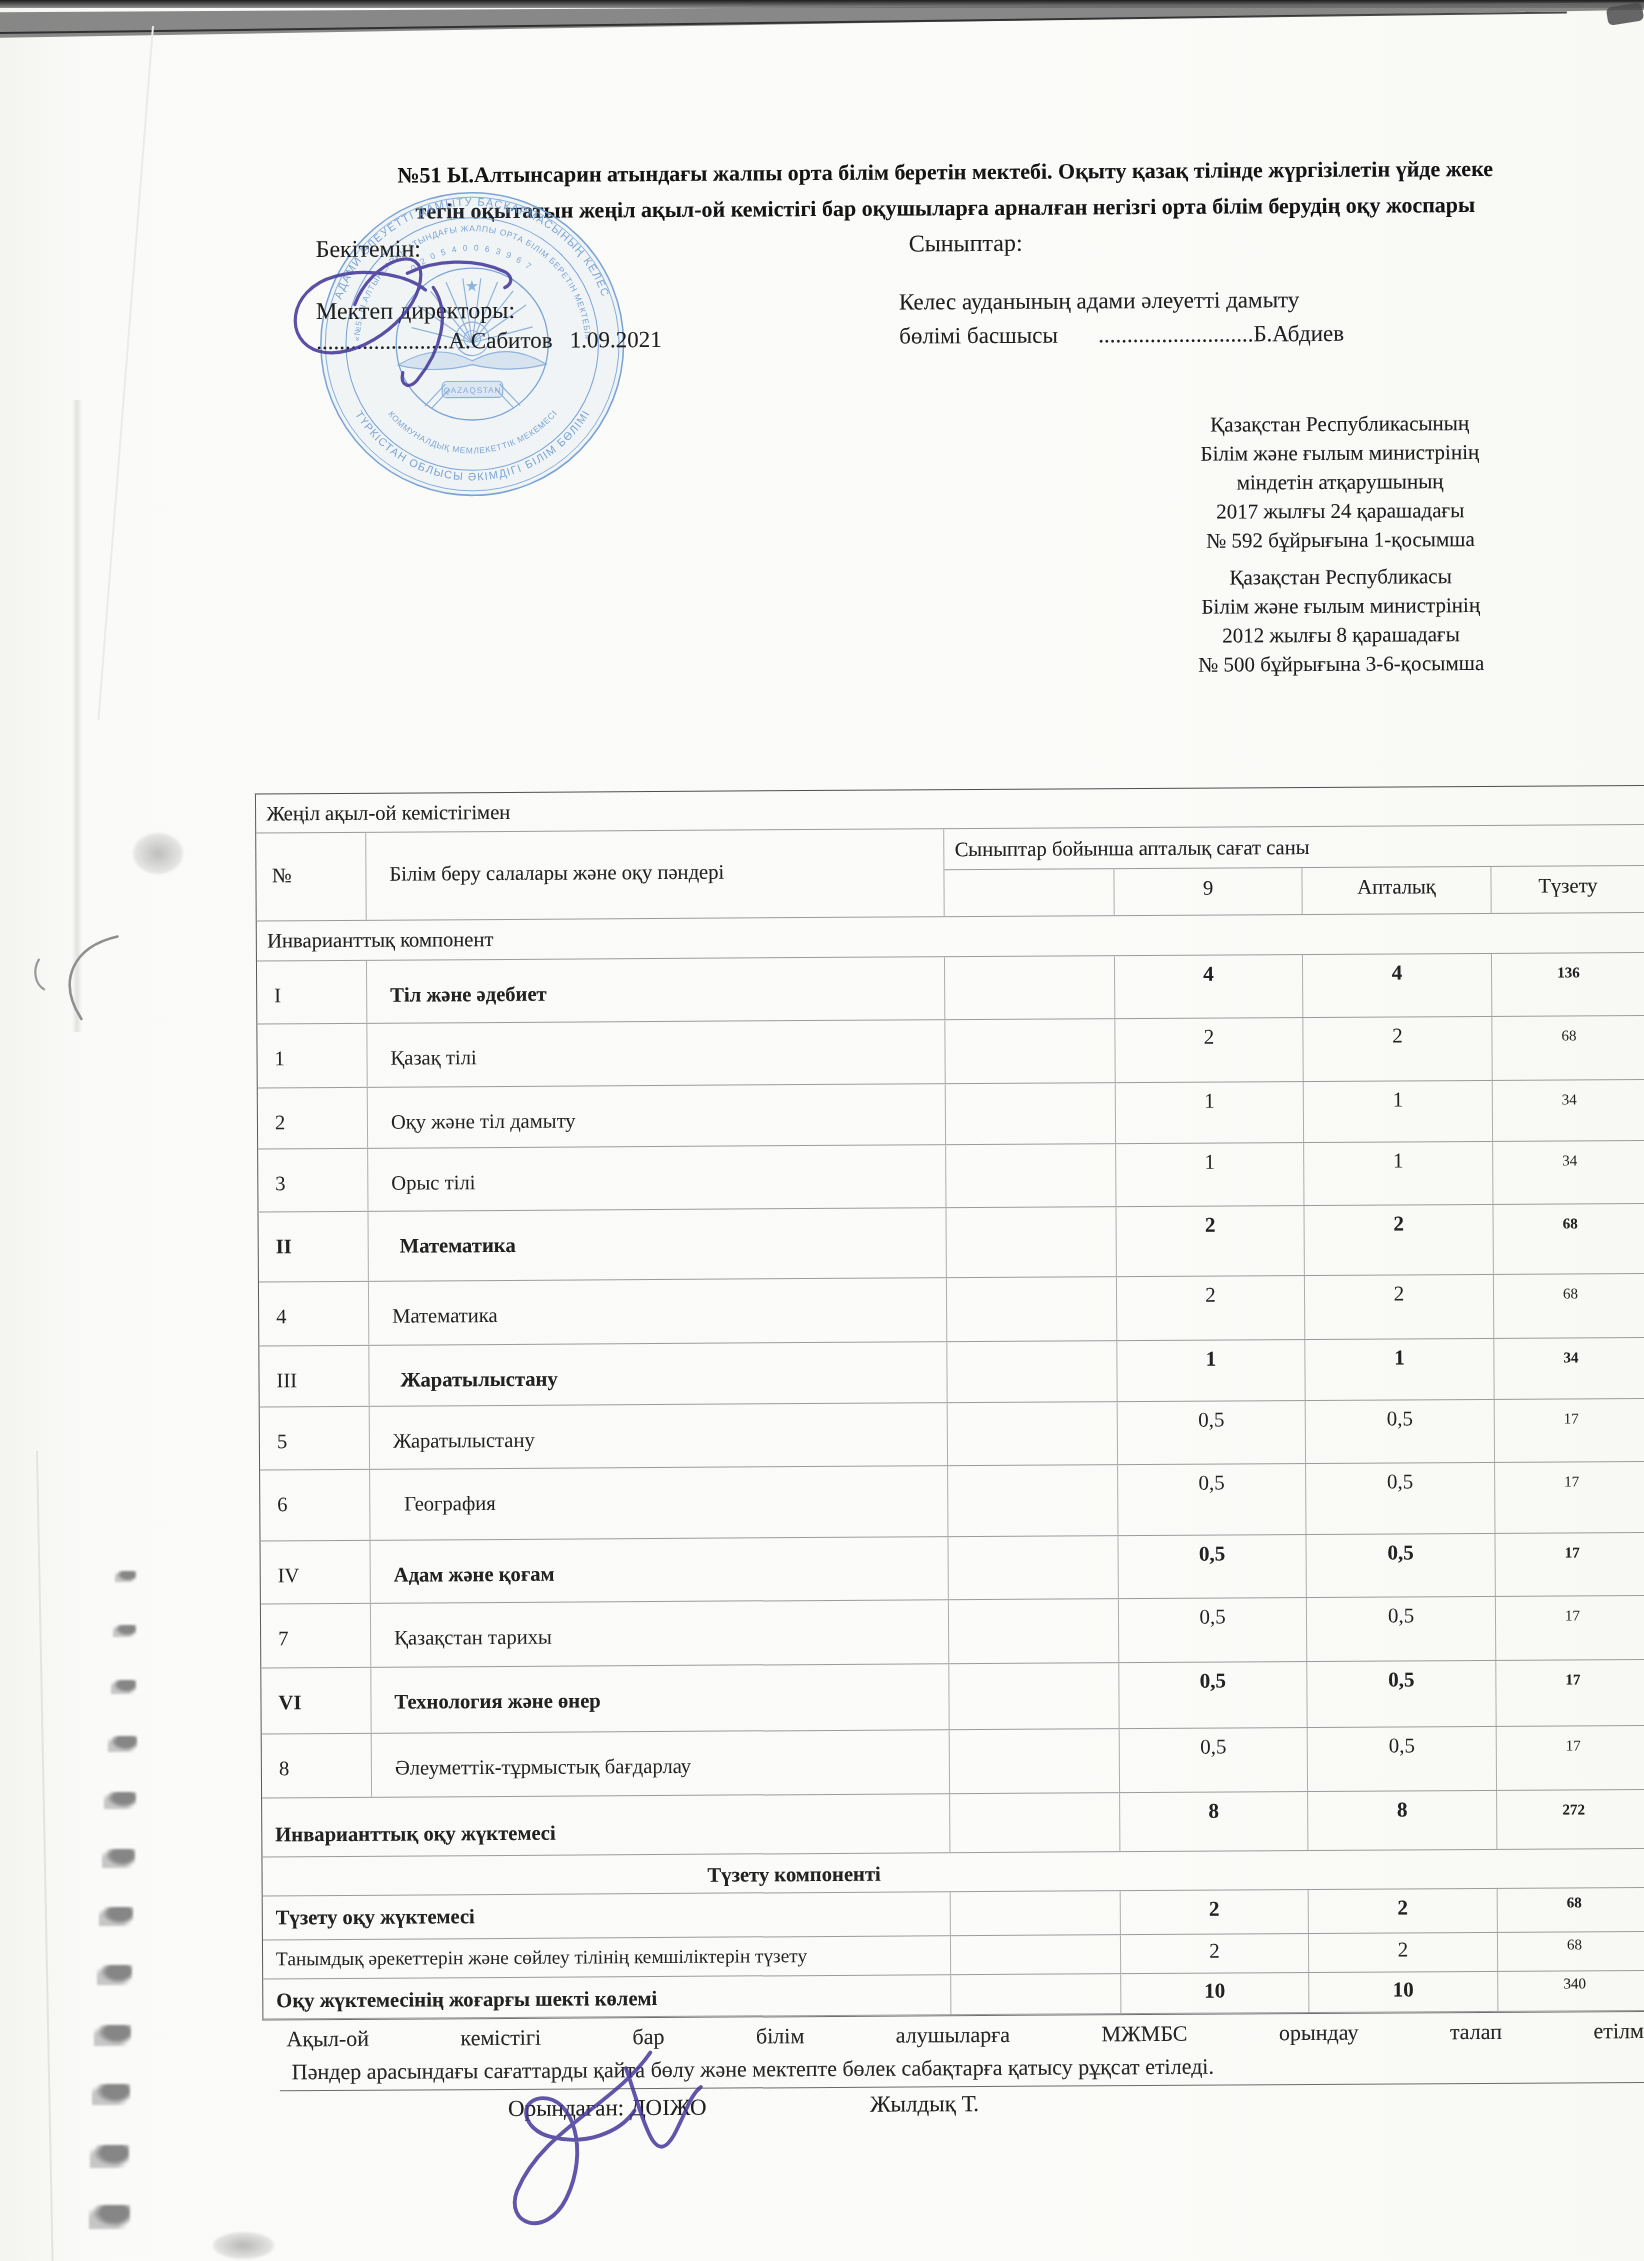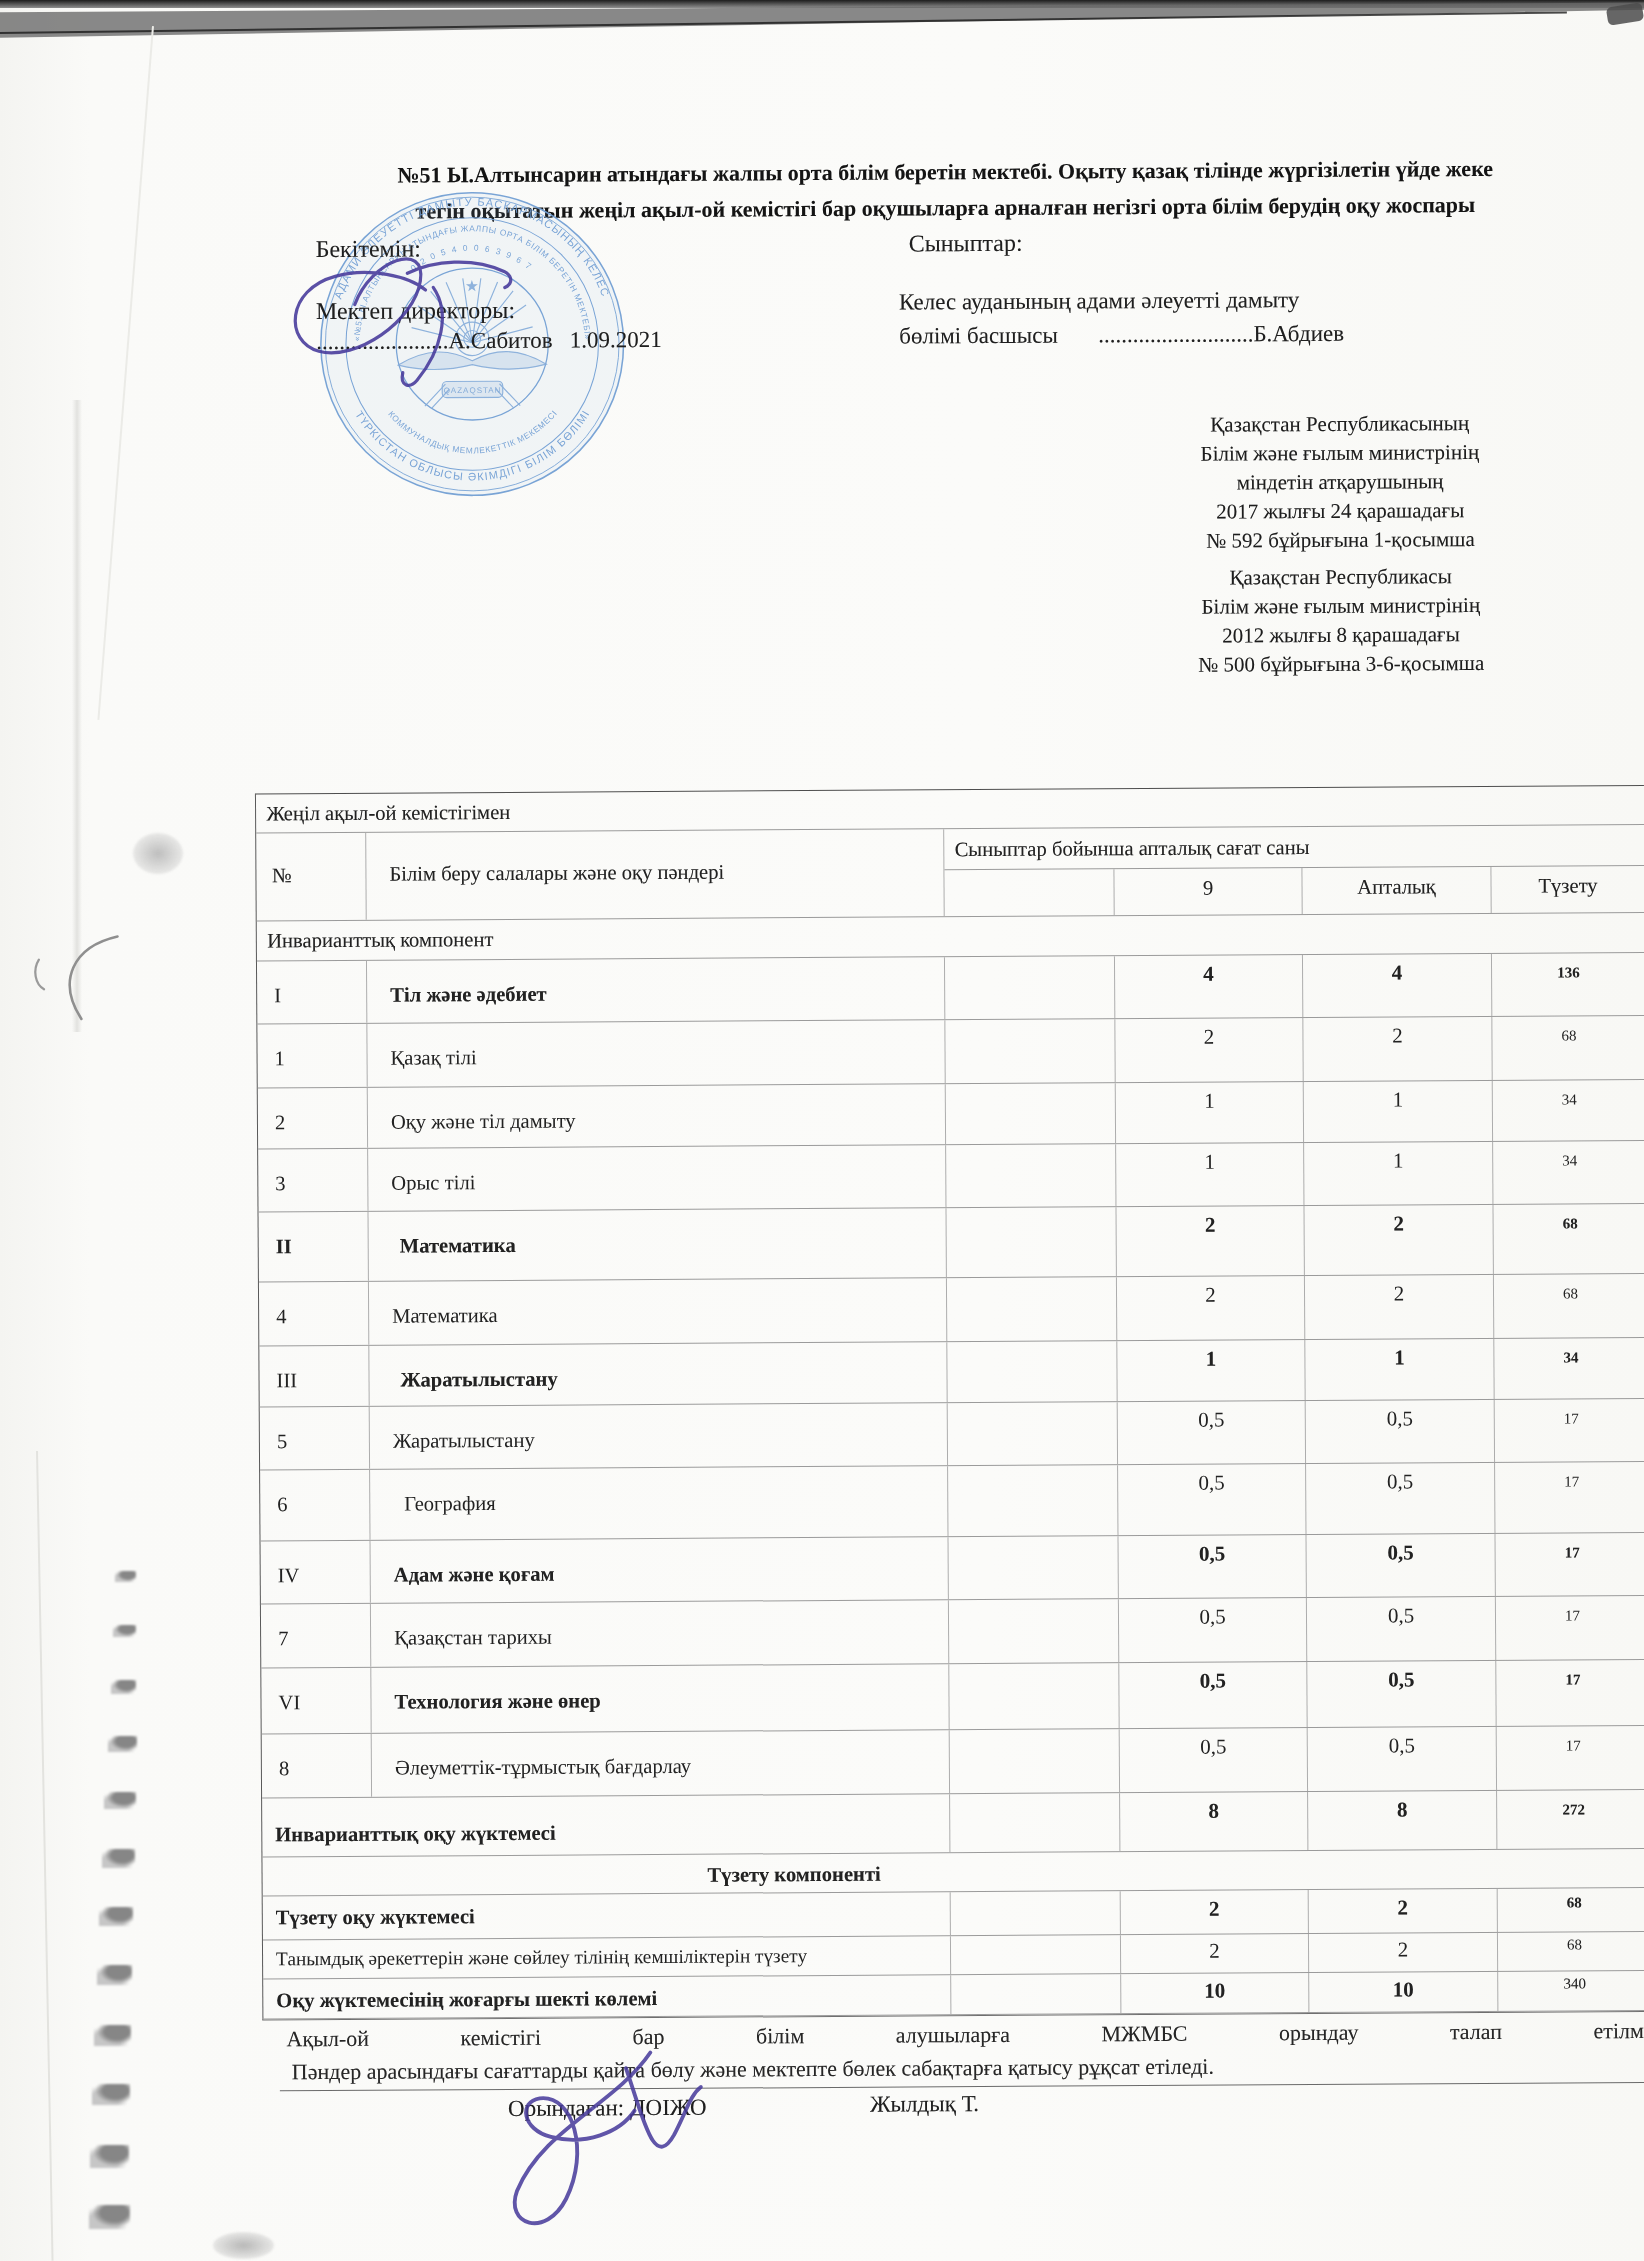--- a/index.html
+++ b/index.html
@@ -296,21 +296,21 @@
     <div class="tr" style="height:64px">
       <div class="c cnum">7</div>
       <div class="c csub">Қазақстан тарихы</div>
       <div class="c"></div>
       <div class="c cg">0,5</div>
       <div class="c cw">0,5</div>
       <div class="c cy last">17</div>
     </div>
 
     <div class="tr bold" style="height:66px">
-      <div class="c cnum" style="font-weight:normal">VI</div>
+      <div class="c cnum" style="font-weight:bold">VI</div>
       <div class="c csub t">Технология және өнер</div>
       <div class="c"></div>
       <div class="c cg t">0,5</div>
       <div class="c cw t">0,5</div>
       <div class="c cy last t">17</div>
     </div>
 
     <div class="tr" style="height:64px">
       <div class="c cnum">8</div>
       <div class="c csub">Әлеуметтік-тұрмыстық бағдарлау</div>

